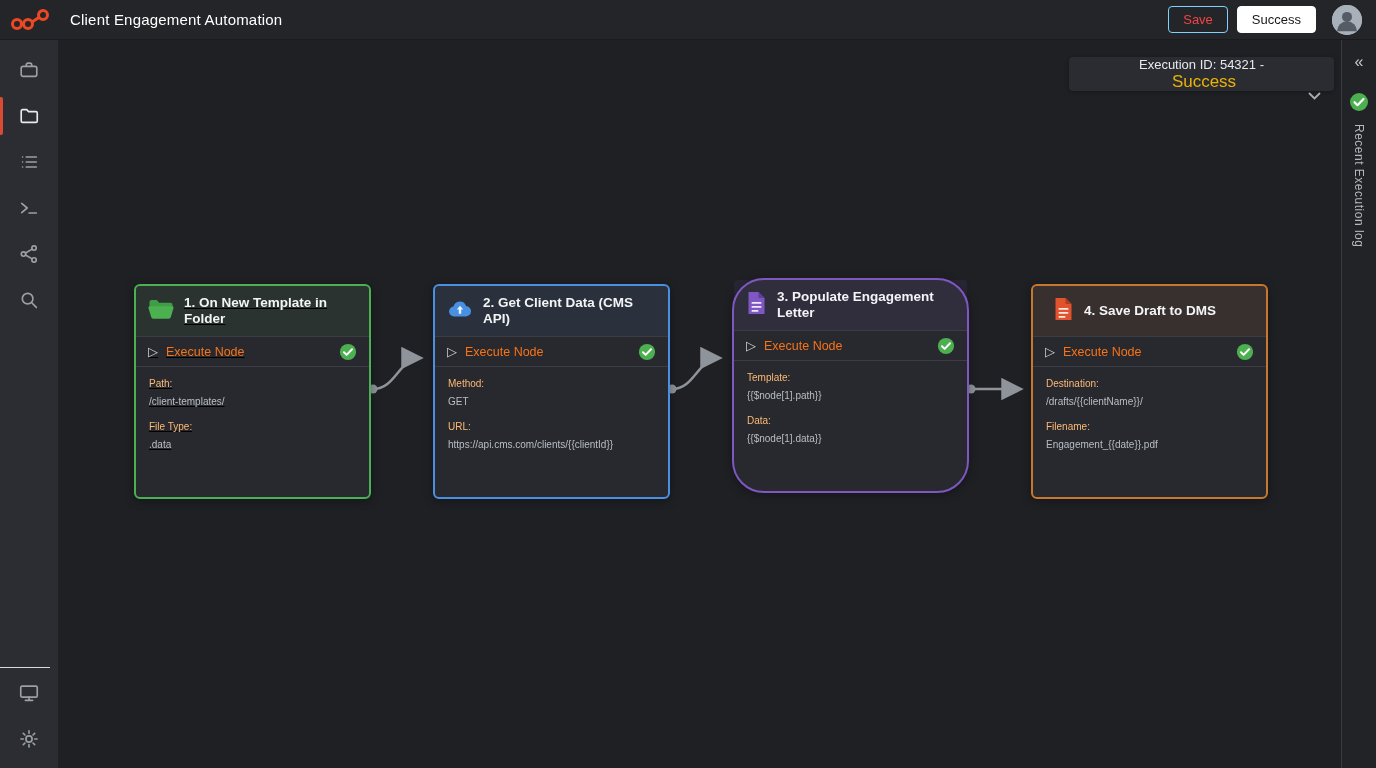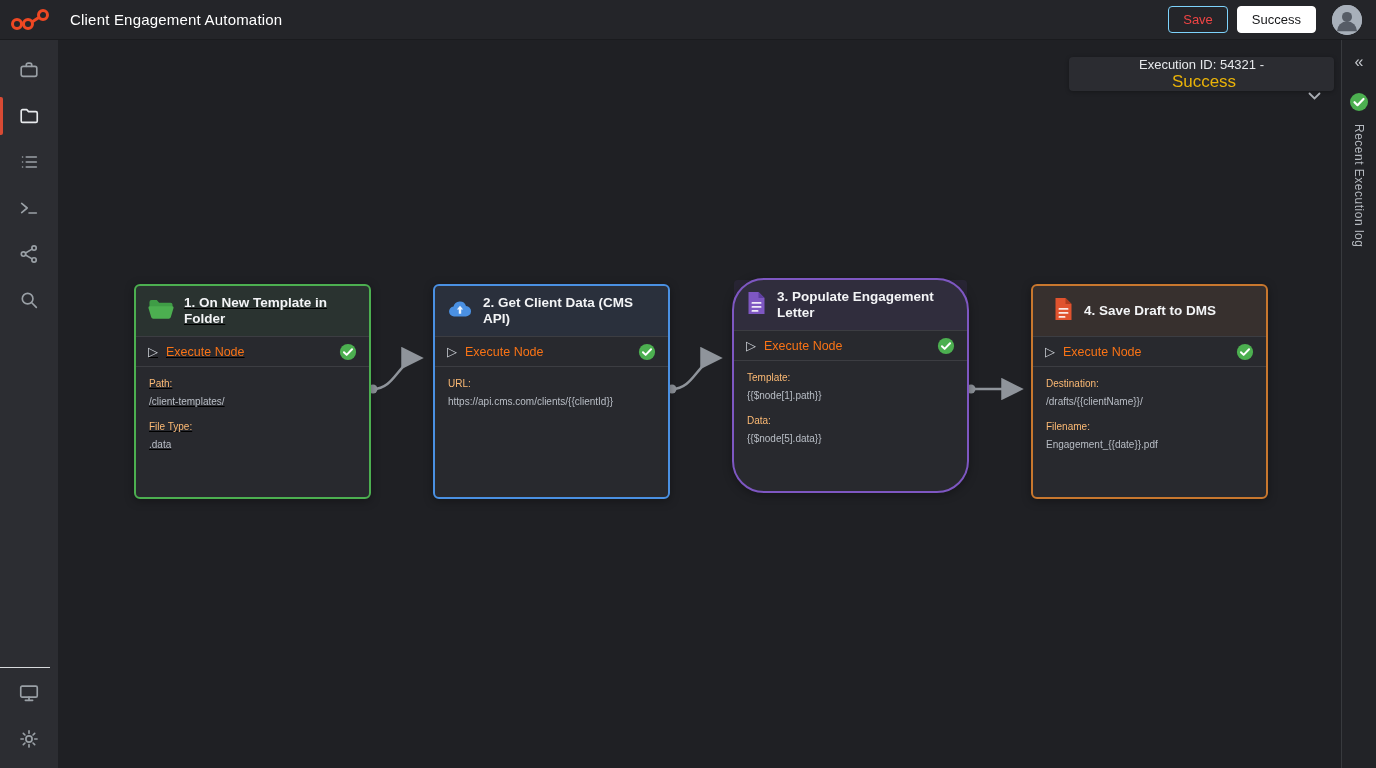--- a/index.html
+++ b/index.html
@@ -244,20 +244,24 @@
       <span class="exec-node-label">Execute Node</span>
       <span class="node-check">
         <svg width="18" height="18" viewBox="0 0 20 20">
             <circle cx="10" cy="10" r="9" fill="#4caf50"></circle>
             <path d="M5.5 10.2 l3 3 l6-6.2" stroke="#fff" stroke-width="2.2" fill="none" stroke-linecap="round" stroke-linejoin="round"></path>
           </svg>
       </span>
     </div>
     <div class="node-body">
       <div class="field">
+        <div class="field-key">Method:</div>
+        <div class="field-value">GET</div>
+      </div>
+      <div class="field">
         <div class="field-key">URL:</div>
         <div class="field-value">https://api.cms.com/clients/{{clientId}}</div>
       </div>
     </div>
   </div>
 
   <div class="node node--purple" style="left:674px; top:238px;border-radius:32px;">
     <div class="node-header">
       <span>
         <svg width="21" height="24" viewBox="0 0 20 24">
@@ -280,21 +284,21 @@
           </svg>
       </span>
     </div>
     <div class="node-body">
       <div class="field">
         <div class="field-key">Template:</div>
         <div class="field-value">{{$node[1].path}}</div>
       </div>
       <div class="field">
         <div class="field-key">Data:</div>
-        <div class="field-value">{{$node[5].data}}</div>
+        <div class="field-value">{{$node[1].data}}</div>
       </div>
     </div>
   </div>
 
   <div class="node node--orange" style="left:973px; top:244px;">
     <div class="node-header">
       <span>
         <svg width="21" height="24" viewBox="0 0 20 24">
           <path d="M2 1 h10 l6 6 v16 H2 z" fill="#e0532e"></path>
           <path d="M12 1 l6 6 h-6 z" fill="#b03c1e"></path>

